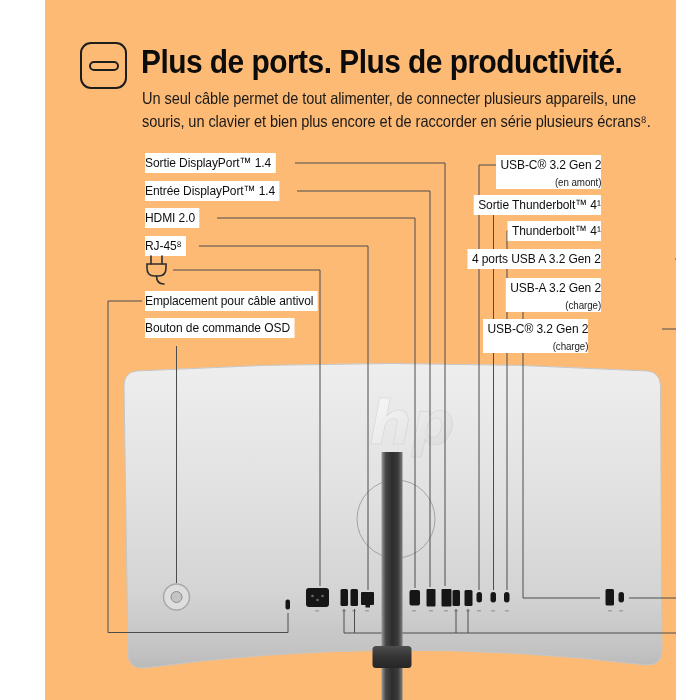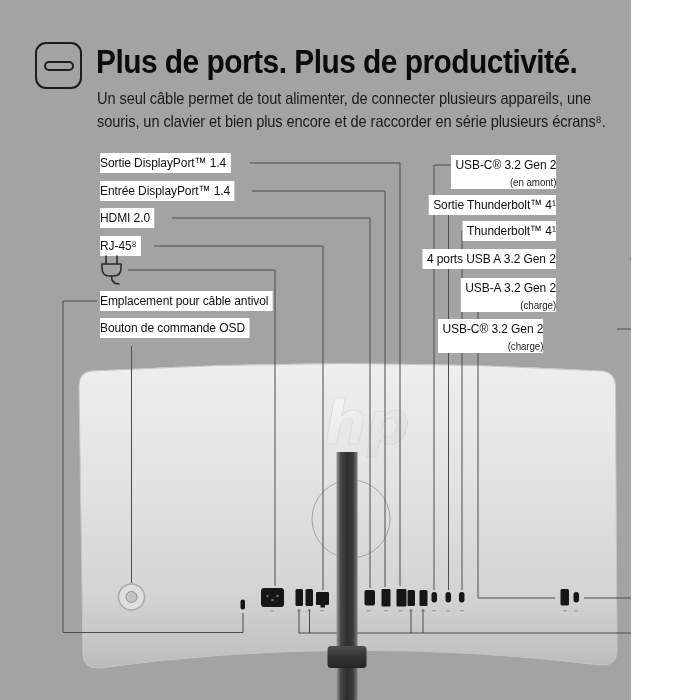--- a/index.html
+++ b/index.html
@@ -1,17 +1,17 @@
 <!DOCTYPE html>
 <html><head>
 <meta charset="utf-8">
 <style>
   html,body{margin:0;padding:0;background:#fff;}
-  .canvas{position:relative;width:631px;height:700px;background:#a3a3a3;overflow:hidden;
-          font-family:"Liberation Sans",sans-serif;color:#111;}
+  .canvas{position:relative;width:631px;height:700px;background:#fdba74;overflow:hidden;
+          font-family:"Liberation Sans",sans-serif;color:#111;margin-left:45px;}
   
   .hero-icon{position:absolute;left:35px;top:42px;width:47px;height:47px;box-sizing:border-box;
              border:2.5px solid #1d1d1d;border-radius:11px;display:flex;align-items:center;justify-content:center;}
   .hero-icon .pill{width:30px;height:10px;box-sizing:border-box;border:2px solid #1d1d1d;border-radius:6px;}
   .title{position:absolute;left:96px;top:41px;font-size:34px;line-height:40px;font-weight:600;
          letter-spacing:-0.6px;color:#0c0c0c;white-space:nowrap;transform:scaleX(.88);transform-origin:left top;}
   .subtitle{position:absolute;left:97px;top:87px;font-size:16.5px;line-height:23px;color:#1a1a1a;
             letter-spacing:-0.1px;white-space:nowrap;transform:scaleX(.885);transform-origin:left top;}
   
   .lbl{position:absolute;font-size:13.5px;line-height:20px;color:#0f0f0f;letter-spacing:-0.1px;

